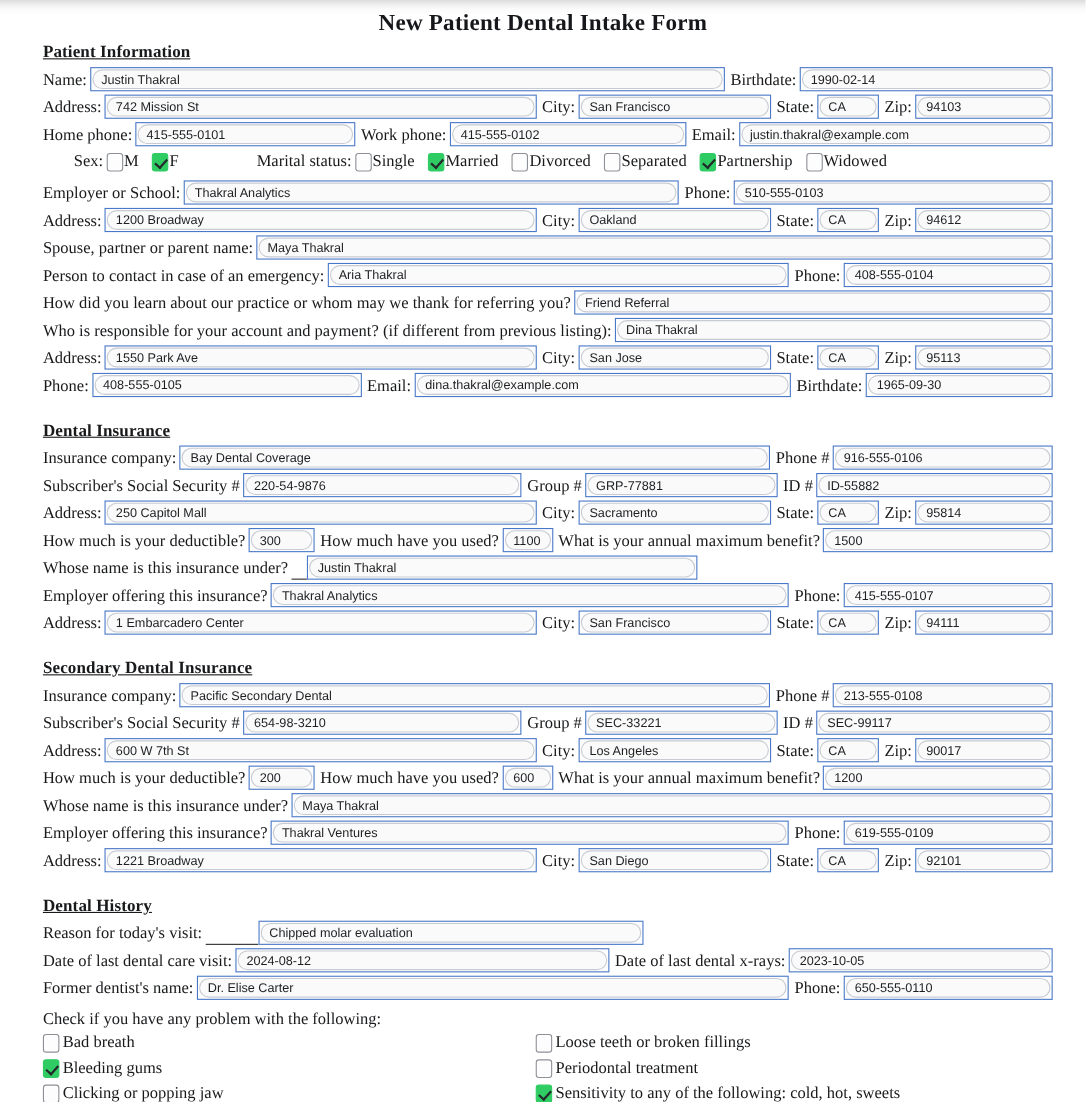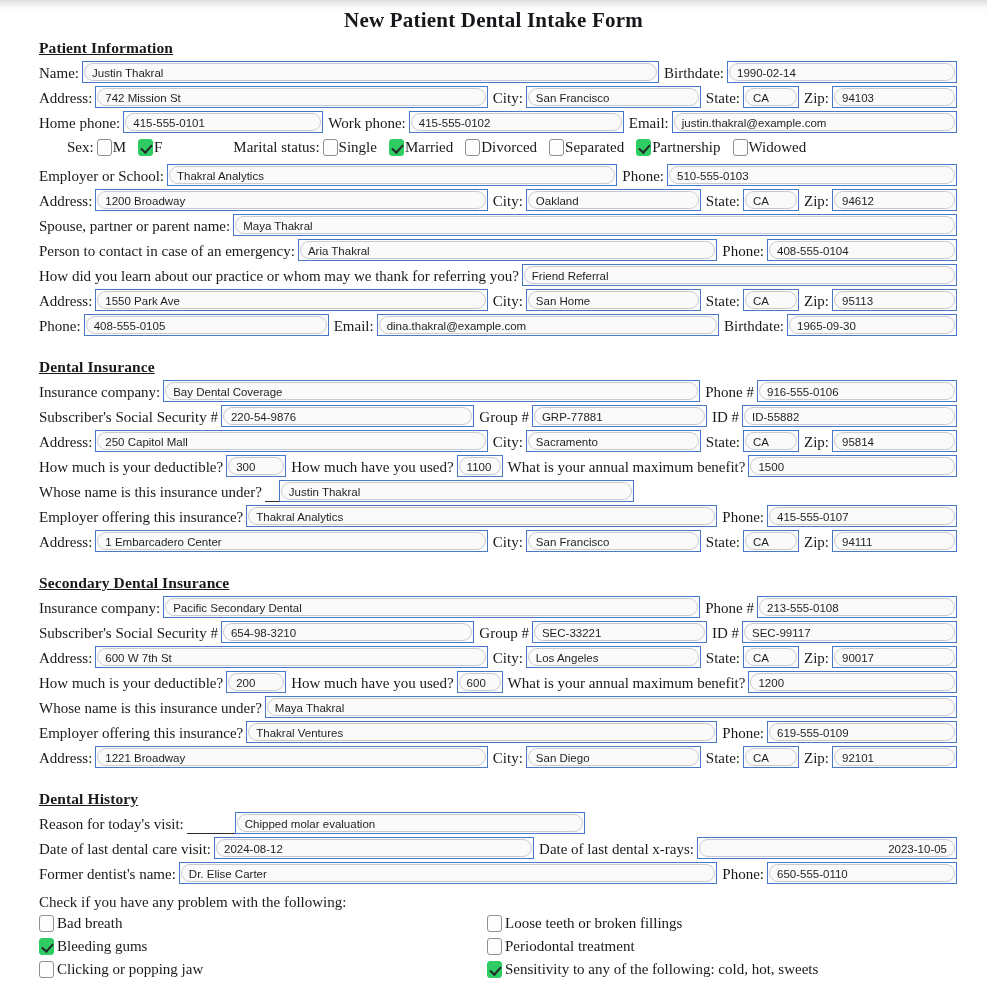--- a/index.html
+++ b/index.html
@@ -81,21 +81,21 @@
     line-height: 18px;
     padding: 0 7px;
     color: #1d1f22;
     white-space: nowrap;
     overflow: hidden;
   }
   .grow { flex: 1 1 auto; min-width: 0; }  .w46 { width: 46px; }
   .w56 { width: 56px; }  .w60 { width: 60px; } .w125 { width: 125px; }
   .w170 { width: 170px; } .w175 { width: 175px; } .w190 { width: 190px; }
   .w200 { width: 200px; } .w215 { width: 215px; }
-  .w230 { width: 230px; justify-content: flex-end; } .w240 { width: 260px; text-align: right; }
+  .w230 { width: 230px; justify-content: flex-end; } .w240 { width: 240px; }
   .w245 { width: 245px; } .w290 { width: 290px; }
   .w350 { width: 350px; }
   .w355 { width: 355px; }
 
   
   .cb {
     width: 15px; height: 17px;
     border: 1px solid #8d9096;
     border-radius: 3px;
     background: #fdfdfd;
@@ -264,29 +264,35 @@
           </div>
       </div>
 
       <div class="row">
         <span class="lbl">How did you learn about our practice or whom may we thank for referring you?</span>
         <div class="fld grow">
             <span>Friend Referral</span>
           </div>
       </div>
 
+      <div class="row">
+        <span class="lbl">Who is responsible for your account and payment? (if different from previous listing):</span>
+        <div class="fld grow">
+            <span>Dina Thakral</span>
+          </div>
+      </div>
 
       <div class="row">
         <span class="lbl">Address:</span>
         <div class="fld grow">
             <span>1550 Park Ave</span>
           </div>
         <span class="lbl pl">City:</span>
         <div class="fld w175">
-            <span>San Home</span>
+            <span>San Jose</span>
           </div>
         <span class="lbl pl">State:</span>
         <div class="fld w56">
             <span>CA</span>
           </div>
         <span class="lbl pl">Zip:</span>
         <div class="fld w125">
             <span>95113</span>
           </div>
       </div>

